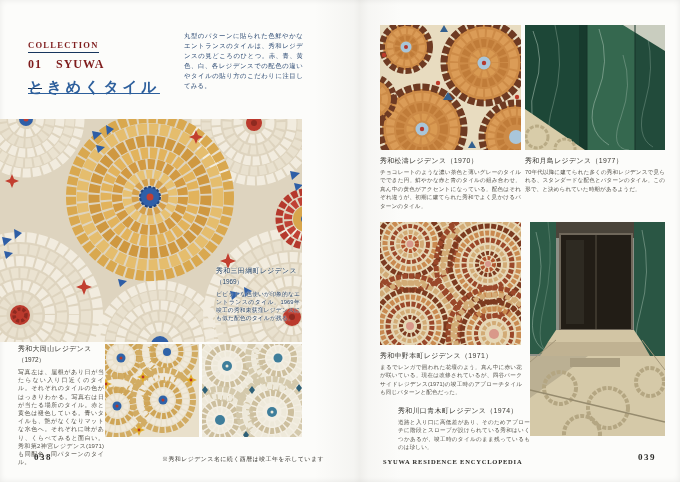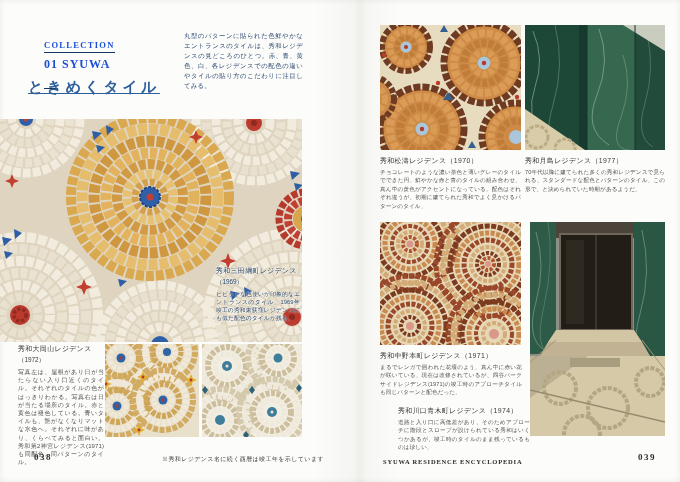--- a/index.html
+++ b/index.html
@@ -4,27 +4,27 @@
 <style>
   html,body{margin:0;padding:0;background:#e9e7e2;}
   .spread{
     position:relative;width:680px;height:482px;margin:0 auto;
     background:#fcfcfa;overflow:hidden;
     font-family:"Liberation Sans",sans-serif;
     box-shadow:inset 0 0 6px rgba(0,0,0,0.08);
   }
   .abs{position:absolute;}
   
-  .badge{left:44px;top:34px;color:#1d4ed8;}
+  .badge{left:28px;top:34px;color:#7f1d1d;}
   .coll-label{
     display:inline-block;font-family:"Liberation Serif",serif;font-weight:bold;
     font-size:8.5px;letter-spacing:1.3px;border-bottom:1.5px solid #17355d;padding-bottom:1.5px;
   }
   .coll-row{margin-top:4px;font-family:"Liberation Serif",serif;font-weight:bold;font-size:12px;letter-spacing:1px;}
-  .coll-num{display:inline-block;border-bottom:1.5px solid #17355d;padding-bottom:16px;}
+  .coll-num{display:inline-block;border-bottom:1.5px solid #17355d;padding-bottom:16px;margin-right:10px;}
   .main-title{
     left:28px;top:78px;margin:0;font-size:15px;font-weight:bold;
     letter-spacing:3.5px;color:#2d5f9c;text-decoration:underline;
   }
   .intro{
     left:184px;top:31px;width:119px;margin:0;
     font-size:6.4px;line-height:10px;letter-spacing:0.2px;
     color:#2c4a73;text-align:justify;
   }
   

